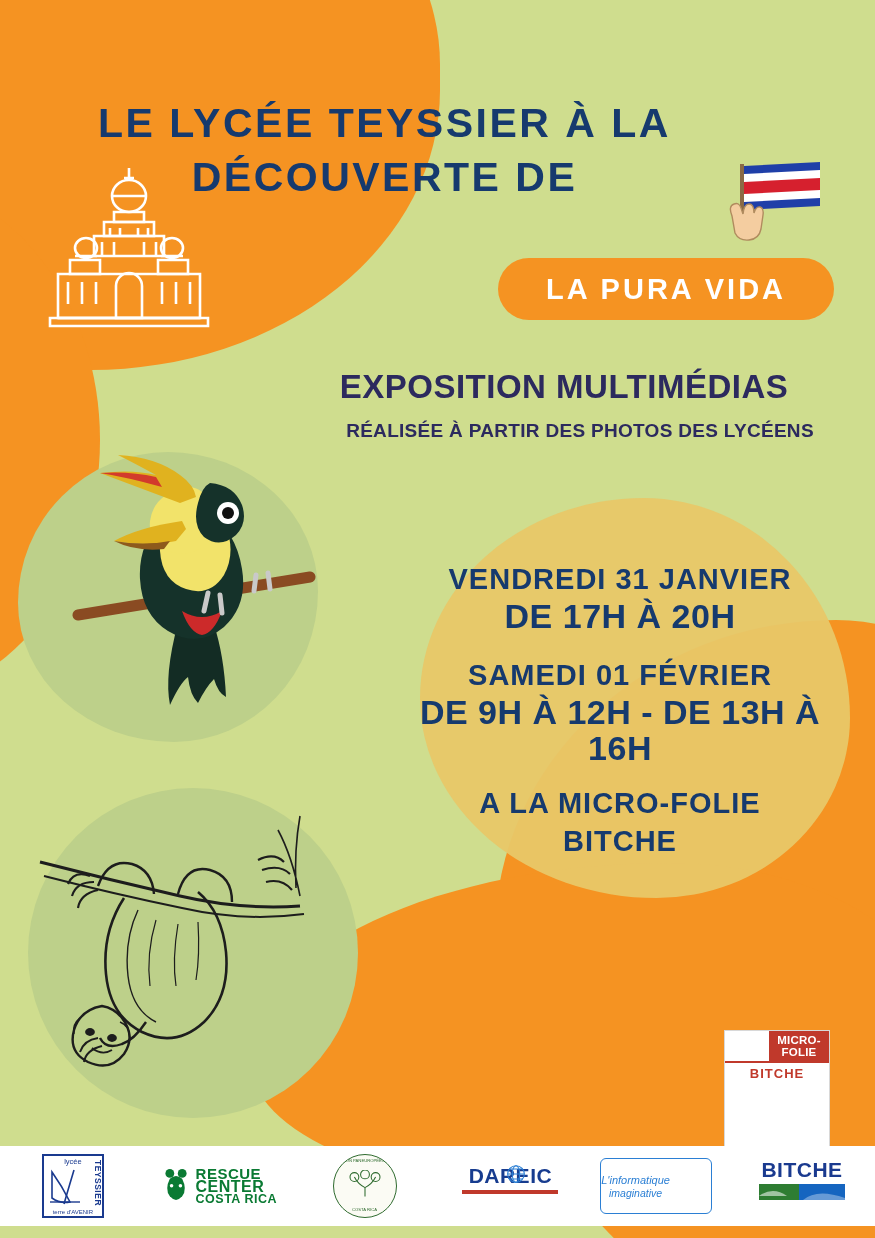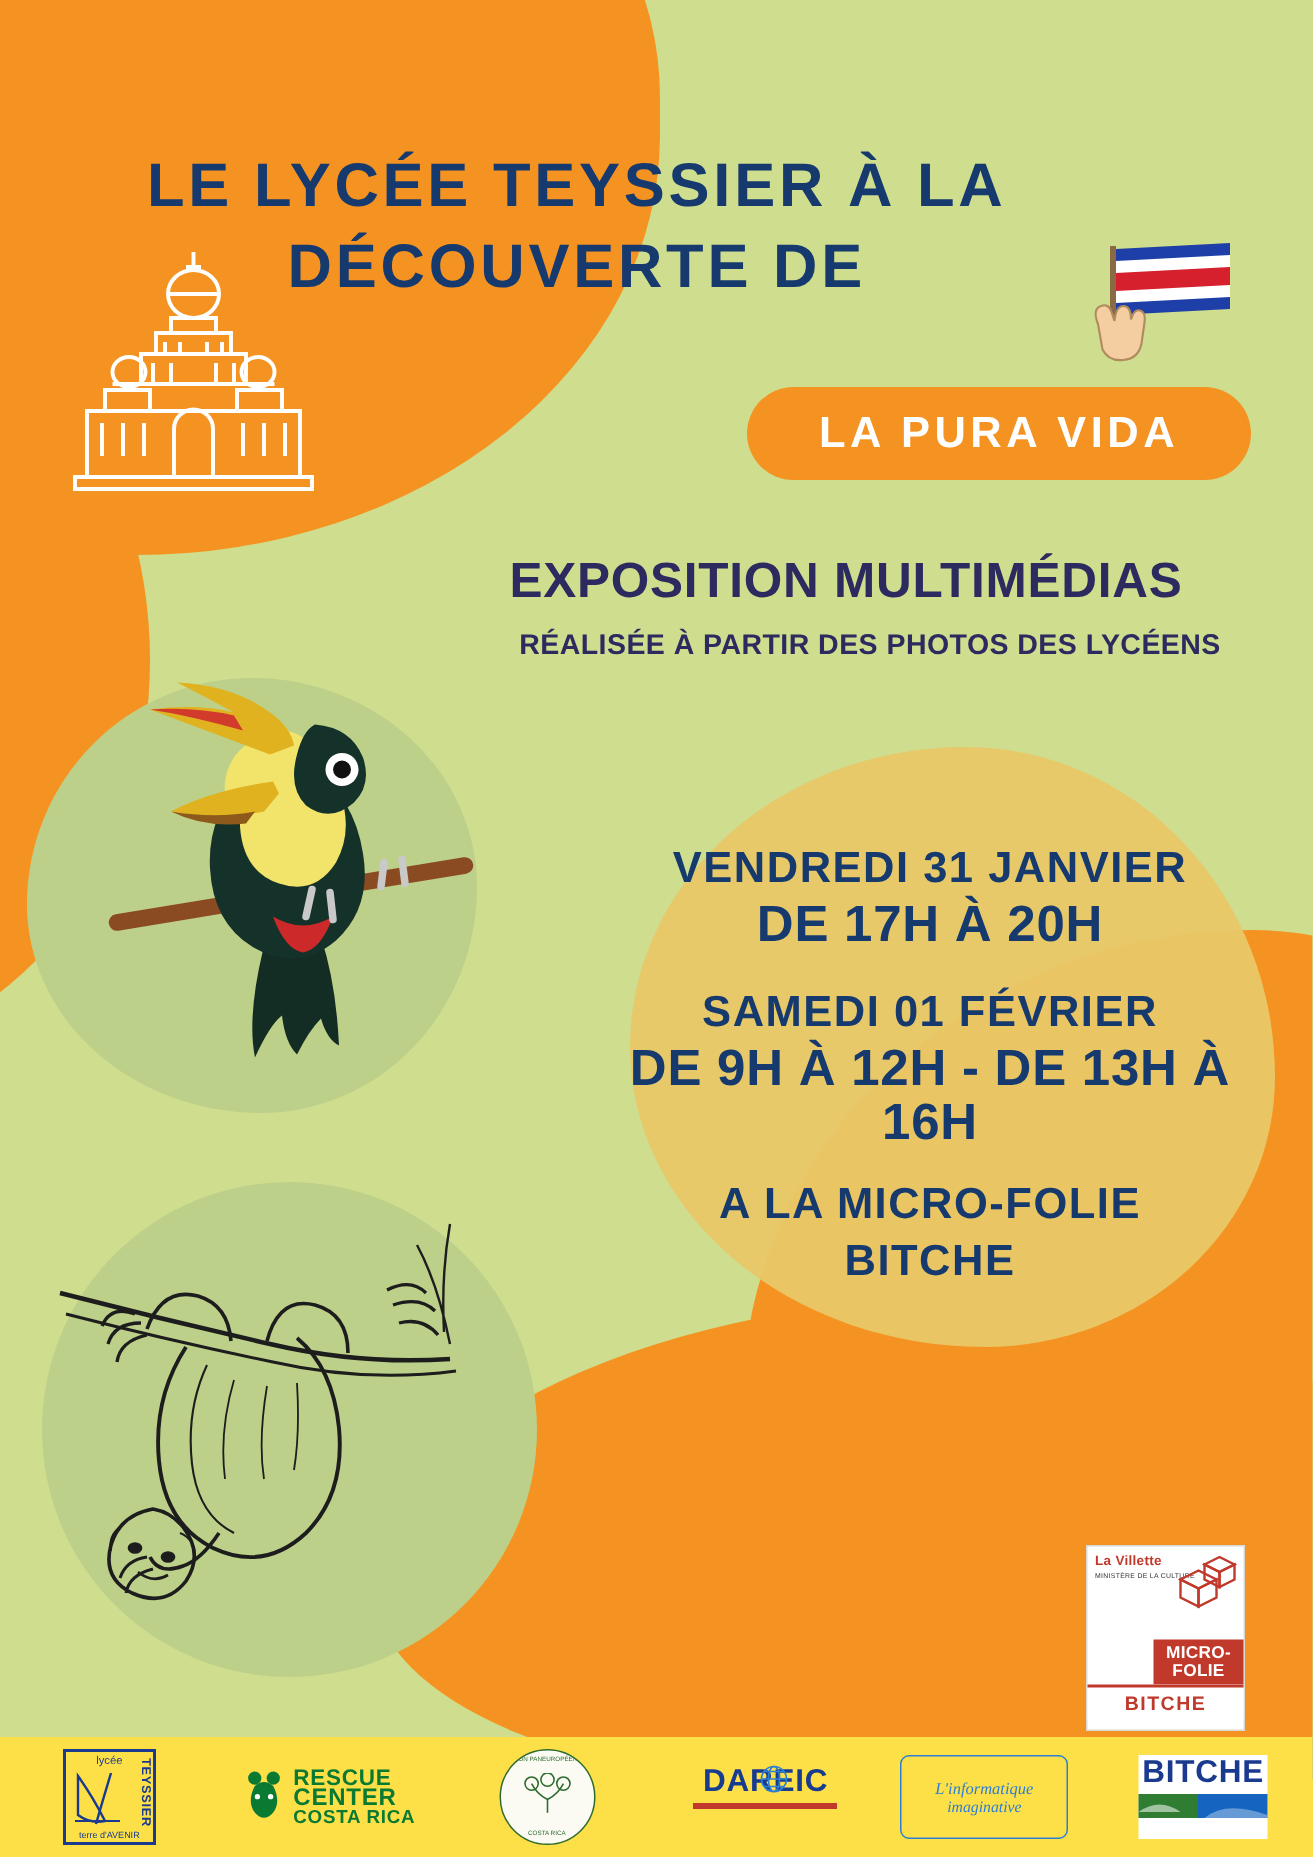--- a/index.html
+++ b/index.html
@@ -242,24 +242,24 @@
     text-align: center;
     padding: 3px 0;
     border-top: 2px solid #c0392b;
     letter-spacing: 1px;
   }
 
   
   .footer {
     position: absolute;
     left: 0;
-    bottom: 0;
+    bottom: 12px;
     width: 875px;
     height: 80px;
-    background: #fde047;
+    background: #ffffff;
     display: flex;
     align-items: center;
     z-index: 8;
   }
   .footer-logo {
     flex: 1;
     height: 64px;
     display: flex;
     align-items: center;
     justify-content: center;
@@ -340,21 +340,21 @@
     text-align: center;
     letter-spacing: 0.2px;
   }
 
   .lg-info {
     width: 110px; height: 54px;
     border: 1.5px solid #2b7fd4;
     border-radius: 6px;
     position: relative;
     color: #2b7fd4;
-    display: flex; align-items: center; justify-content: center; font-family: Liberation Serif, serif;
+    display: flex; align-items: center; justify-content: flex-start;
   }
   .lg-info .i1 { font-size: 11px; font-style: italic; line-height: 14px; }
   .lg-info .i2 { font-size: 10.5px; font-style: italic; }
 
   .lg-bitche {
     width: 86px; height: 56px;
     position: relative;
     background: #ffffff;
   }
   .lg-bitche .b-word {
@@ -501,34 +501,20 @@
     <div class="mid">DE 17H À 20H</div>
     <div class="gap"></div>
     <div class="big">SAMEDI 01 FÉVRIER</div>
     <div class="mid">DE 9H À 12H - DE 13H À 16H</div>
     <div class="gap-sm"></div>
     <div class="big">A LA MICRO-FOLIE</div>
     <div class="big">BITCHE</div>
   </div>
 
   <div class="mf-card">
-    <div class="mf-top">
-      <div class="mf-villette">La Villette</div>
-      <div class="mf-ministere">MINISTÈRE DE LA CULTURE</div>
-      <div class="mf-cubes">
-        <svg viewBox="0 0 44 48" width="44" height="48" fill="none" stroke="#c0392b" stroke-width="1.6">
-          <path d="M6 18 L18 12 L30 18 L18 24 Z"></path>
-          <path d="M6 18 L6 30 L18 36 L18 24 Z"></path>
-          <path d="M30 18 L30 30 L18 36 L18 24 Z"></path>
-          <path d="M22 8 L32 3 L42 8 L32 13 Z"></path>
-          <path d="M22 8 L22 18 L32 23 L32 13 Z"></path>
-          <path d="M42 8 L42 18 L32 23 L32 13 Z"></path>
-        </svg>
-      </div>
-    </div>
     <div class="mf-band">MICRO-FOLIE</div>
     <div class="mf-band2">BITCHE</div>
   </div>
 
   <div class="footer">
 
     <div class="footer-logo">
       <div class="lg-teyssier">
         <div class="t-top">lycée</div>
         <svg viewBox="0 0 58 60" width="58" height="60" style="position:absolute;left:0;top:0;">

